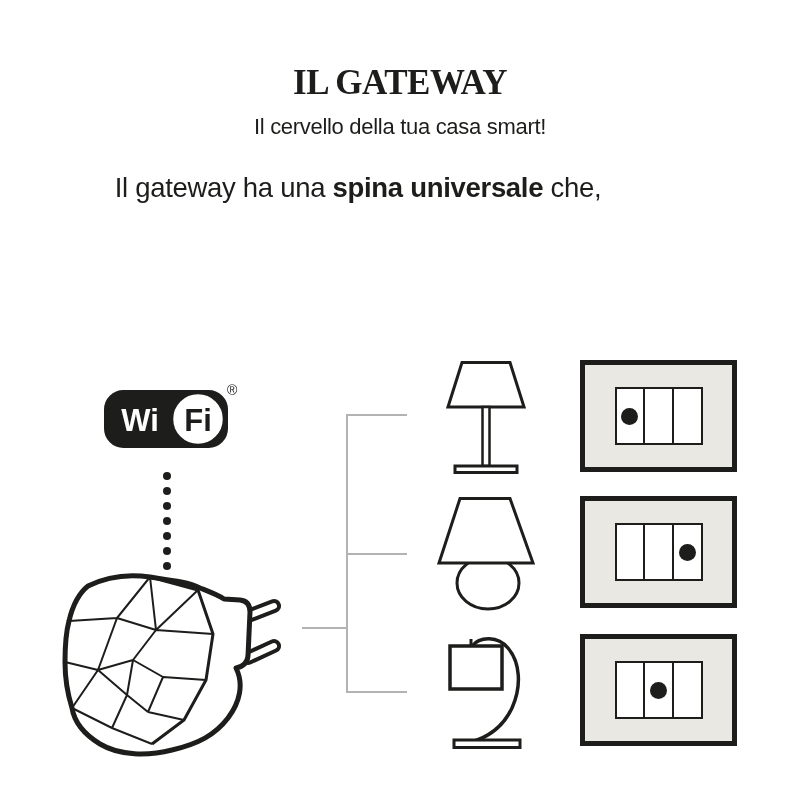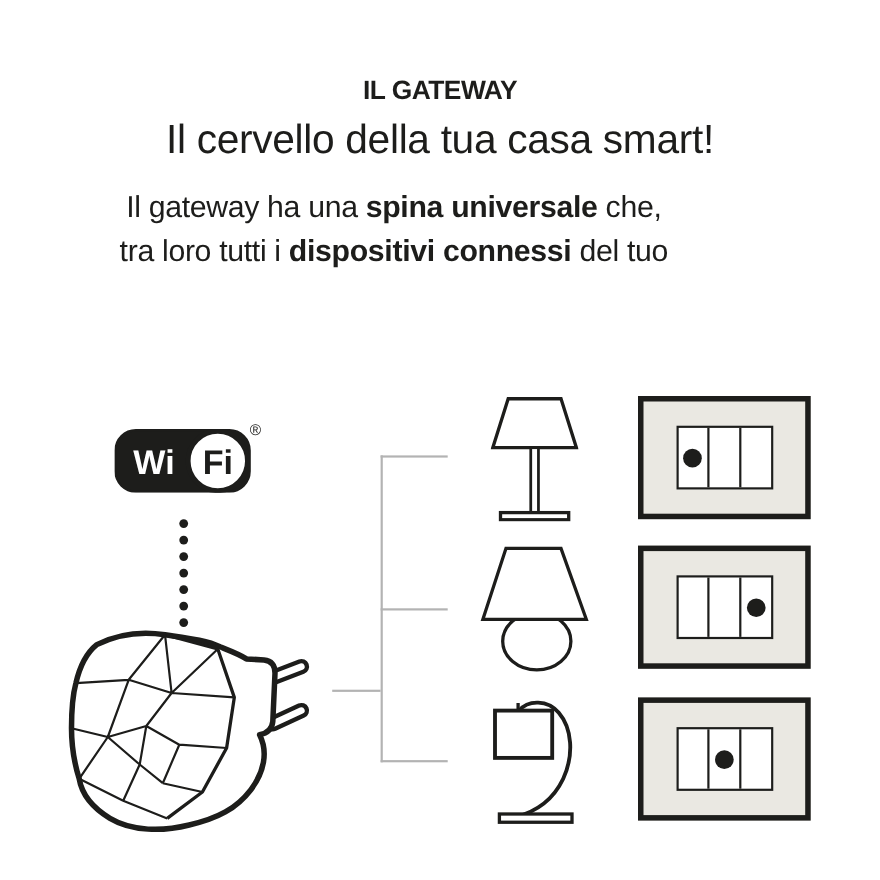--- a/index.html
+++ b/index.html
@@ -14,25 +14,25 @@
     position:relative;
     width:800px;height:800px;
     background:var(--background);
     font-family:"Liberation Sans","DejaVu Sans",sans-serif;
     color:var(--ink);
     overflow:hidden;
   }
   
   .header{position:absolute;top:66px;left:0;width:800px;text-align:center;}
   .title{
-    font-size:24px;font-weight:700;letter-spacing:-0.5px;
-    line-height:34px;margin:0;
+    font-size:35px;font-weight:700;letter-spacing:-0.5px;
+    line-height:34px;margin:0;font-family:Liberation Serif, serif;
   }
   .subtitle{
-    font-size:37px;font-weight:400;letter-spacing:-0.3px;
+    font-size:22px;font-weight:400;letter-spacing:-0.3px;
     line-height:30px;margin-top:12px;
   }
   
   .paragraph{
     position:absolute;top:168px;left:0;width:716px;
     text-align:center;font-size:27.5px;line-height:40px;letter-spacing:-0.3px;
   }
   .paragraph .bold{font-weight:700;}
   
   .diagram{position:absolute;left:0;top:340px;width:800px;height:460px;}
@@ -92,21 +92,20 @@
 
 <div class="page">
 
   <div class="header">
     <div class="title">IL GATEWAY</div>
     <div class="subtitle">Il cervello della tua casa smart!</div>
   </div>
 
   <div class="paragraph">
     <div><span>Il gateway ha una </span><span class="bold">spina universale</span><span> che,</span></div>
-    <div><span>tra loro tutti i </span><span class="bold">dispositivi connessi</span><span> del tuo</span></div>
   </div>
 
   <div class="diagram">
 
     <svg class="wifi-logo" viewBox="0 0 128 58">
       <rect x="2.5" y="2.5" width="119" height="53" rx="17" fill="#fff" stroke="#1d1d1b" stroke-width="5"></rect>
       <path d="M20,2 L94,2 A27,27 0 0 0 94,56 L20,56 A18,18 0 0 1 2,38 L2,20 A18,18 0 0 1 20,2 Z" fill="#1d1d1b"></path>
       <circle cx="94" cy="29" r="27" fill="#fff" stroke="#1d1d1b" stroke-width="4.5"></circle>
       <text x="36" y="40.5" font-size="31" font-weight="bold" text-anchor="middle" fill="#ffffff" font-family="Liberation Sans, sans-serif">Wi</text>
       <text x="94" y="40.5" font-size="31" font-weight="bold" text-anchor="middle" fill="#1d1d1b" font-family="Liberation Sans, sans-serif">Fi</text>

